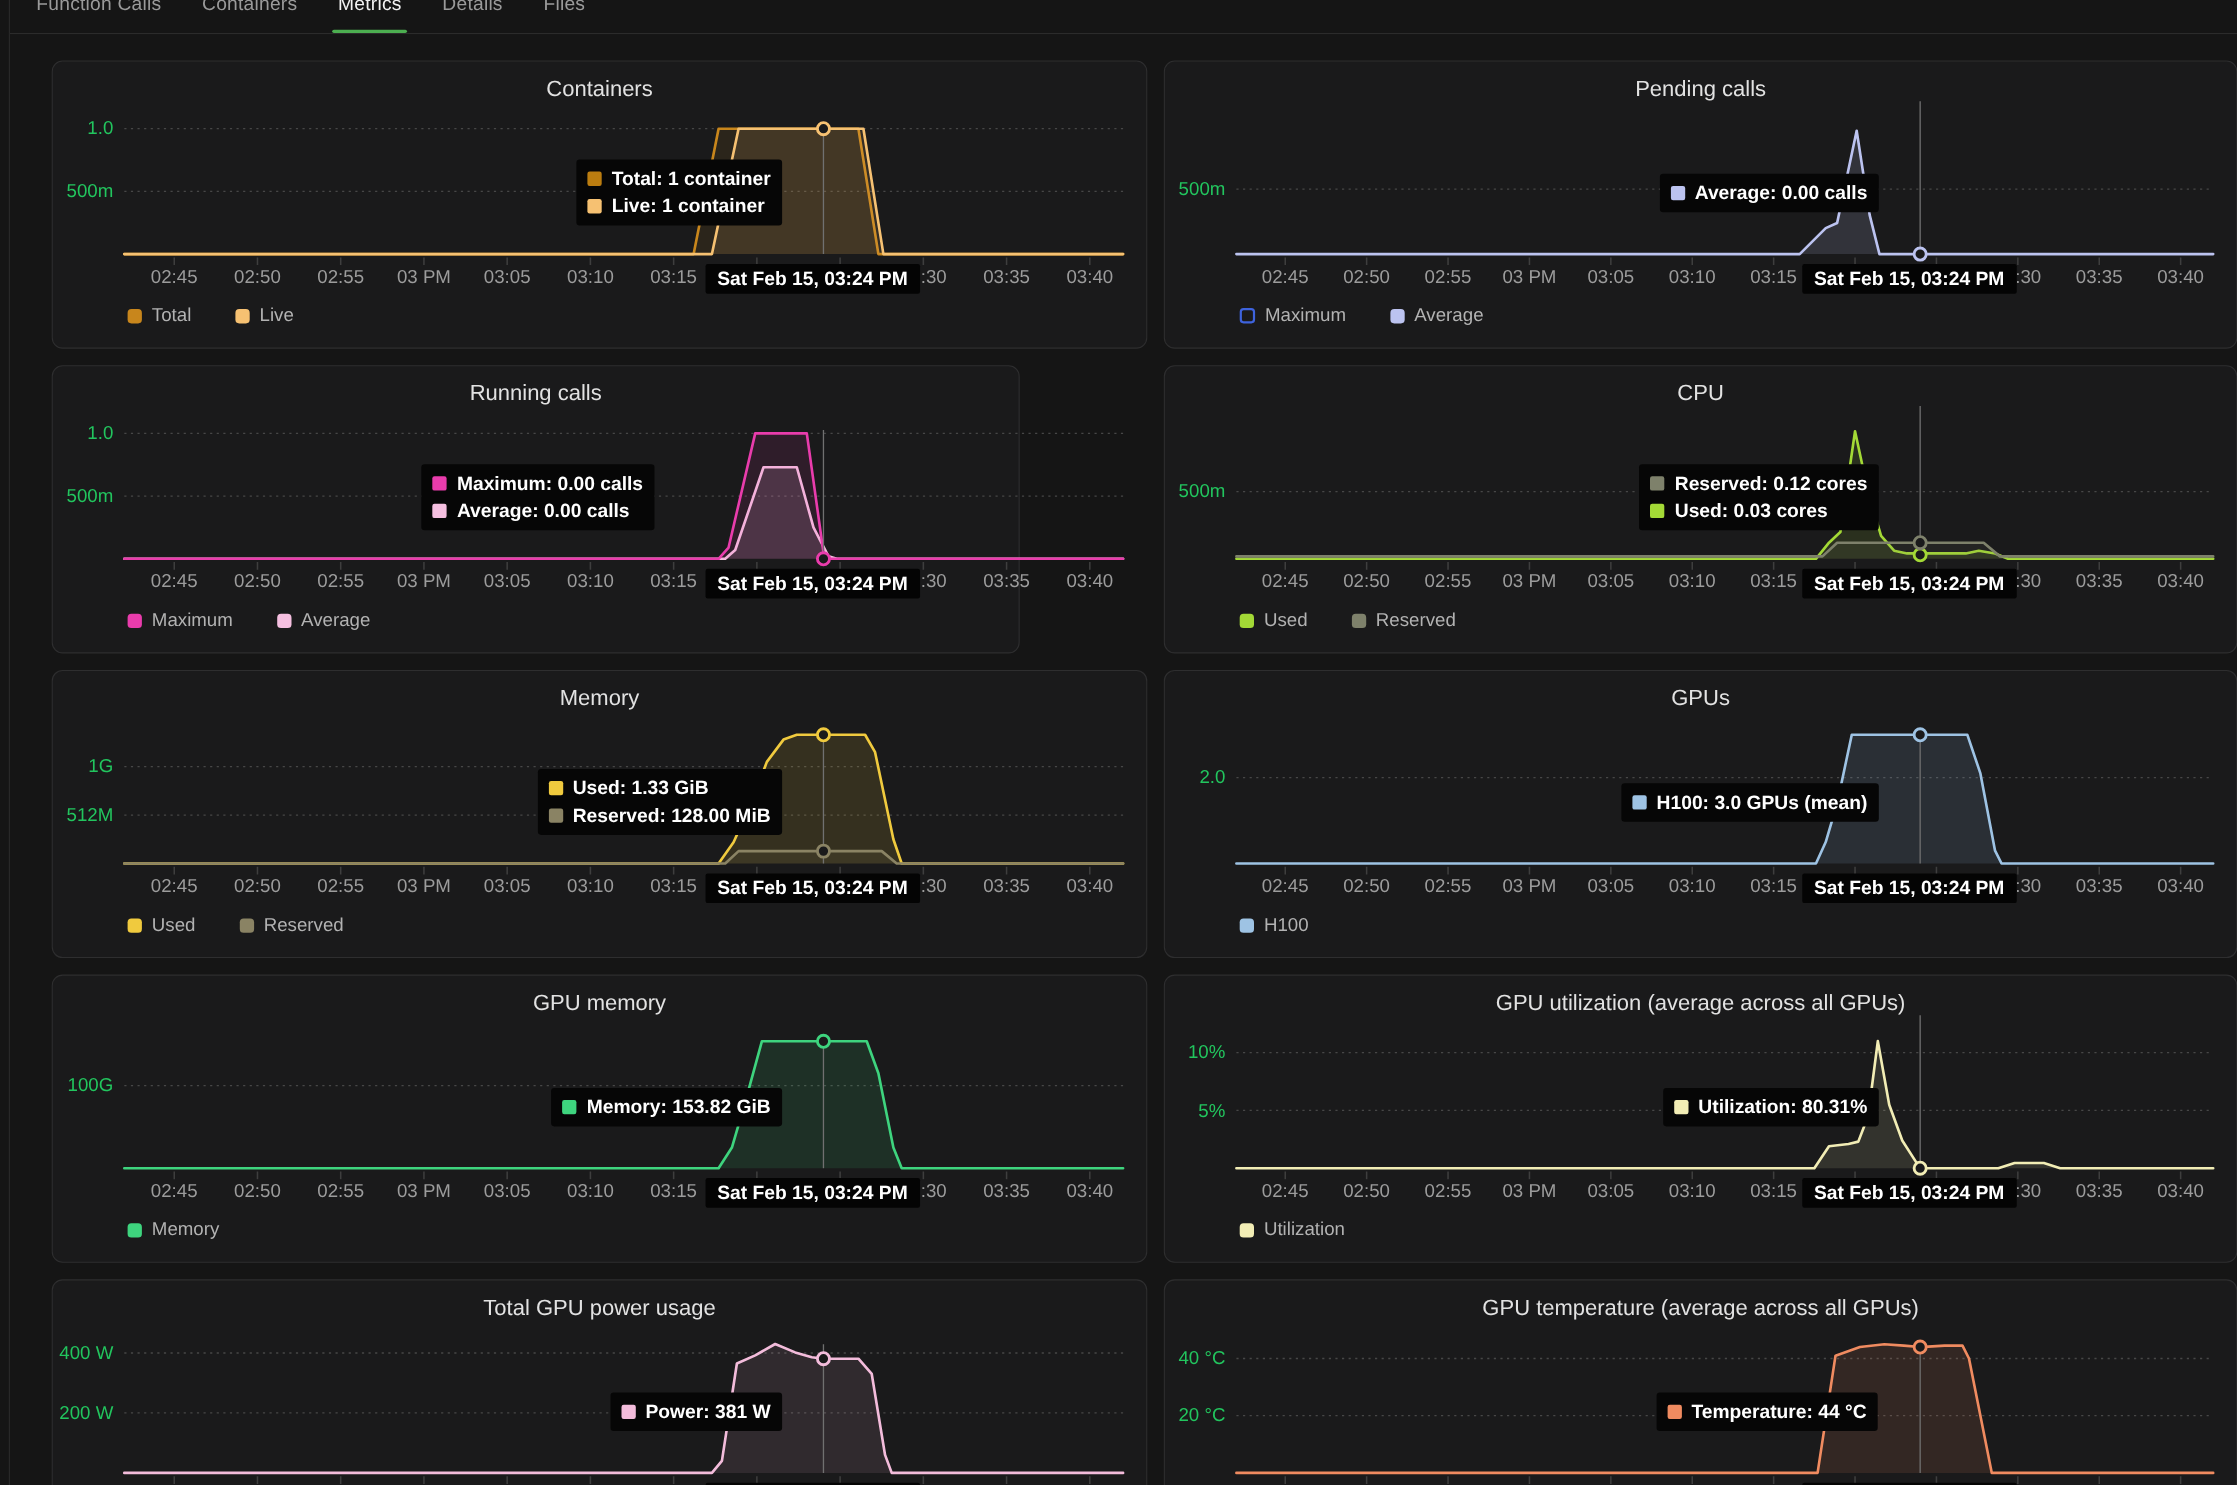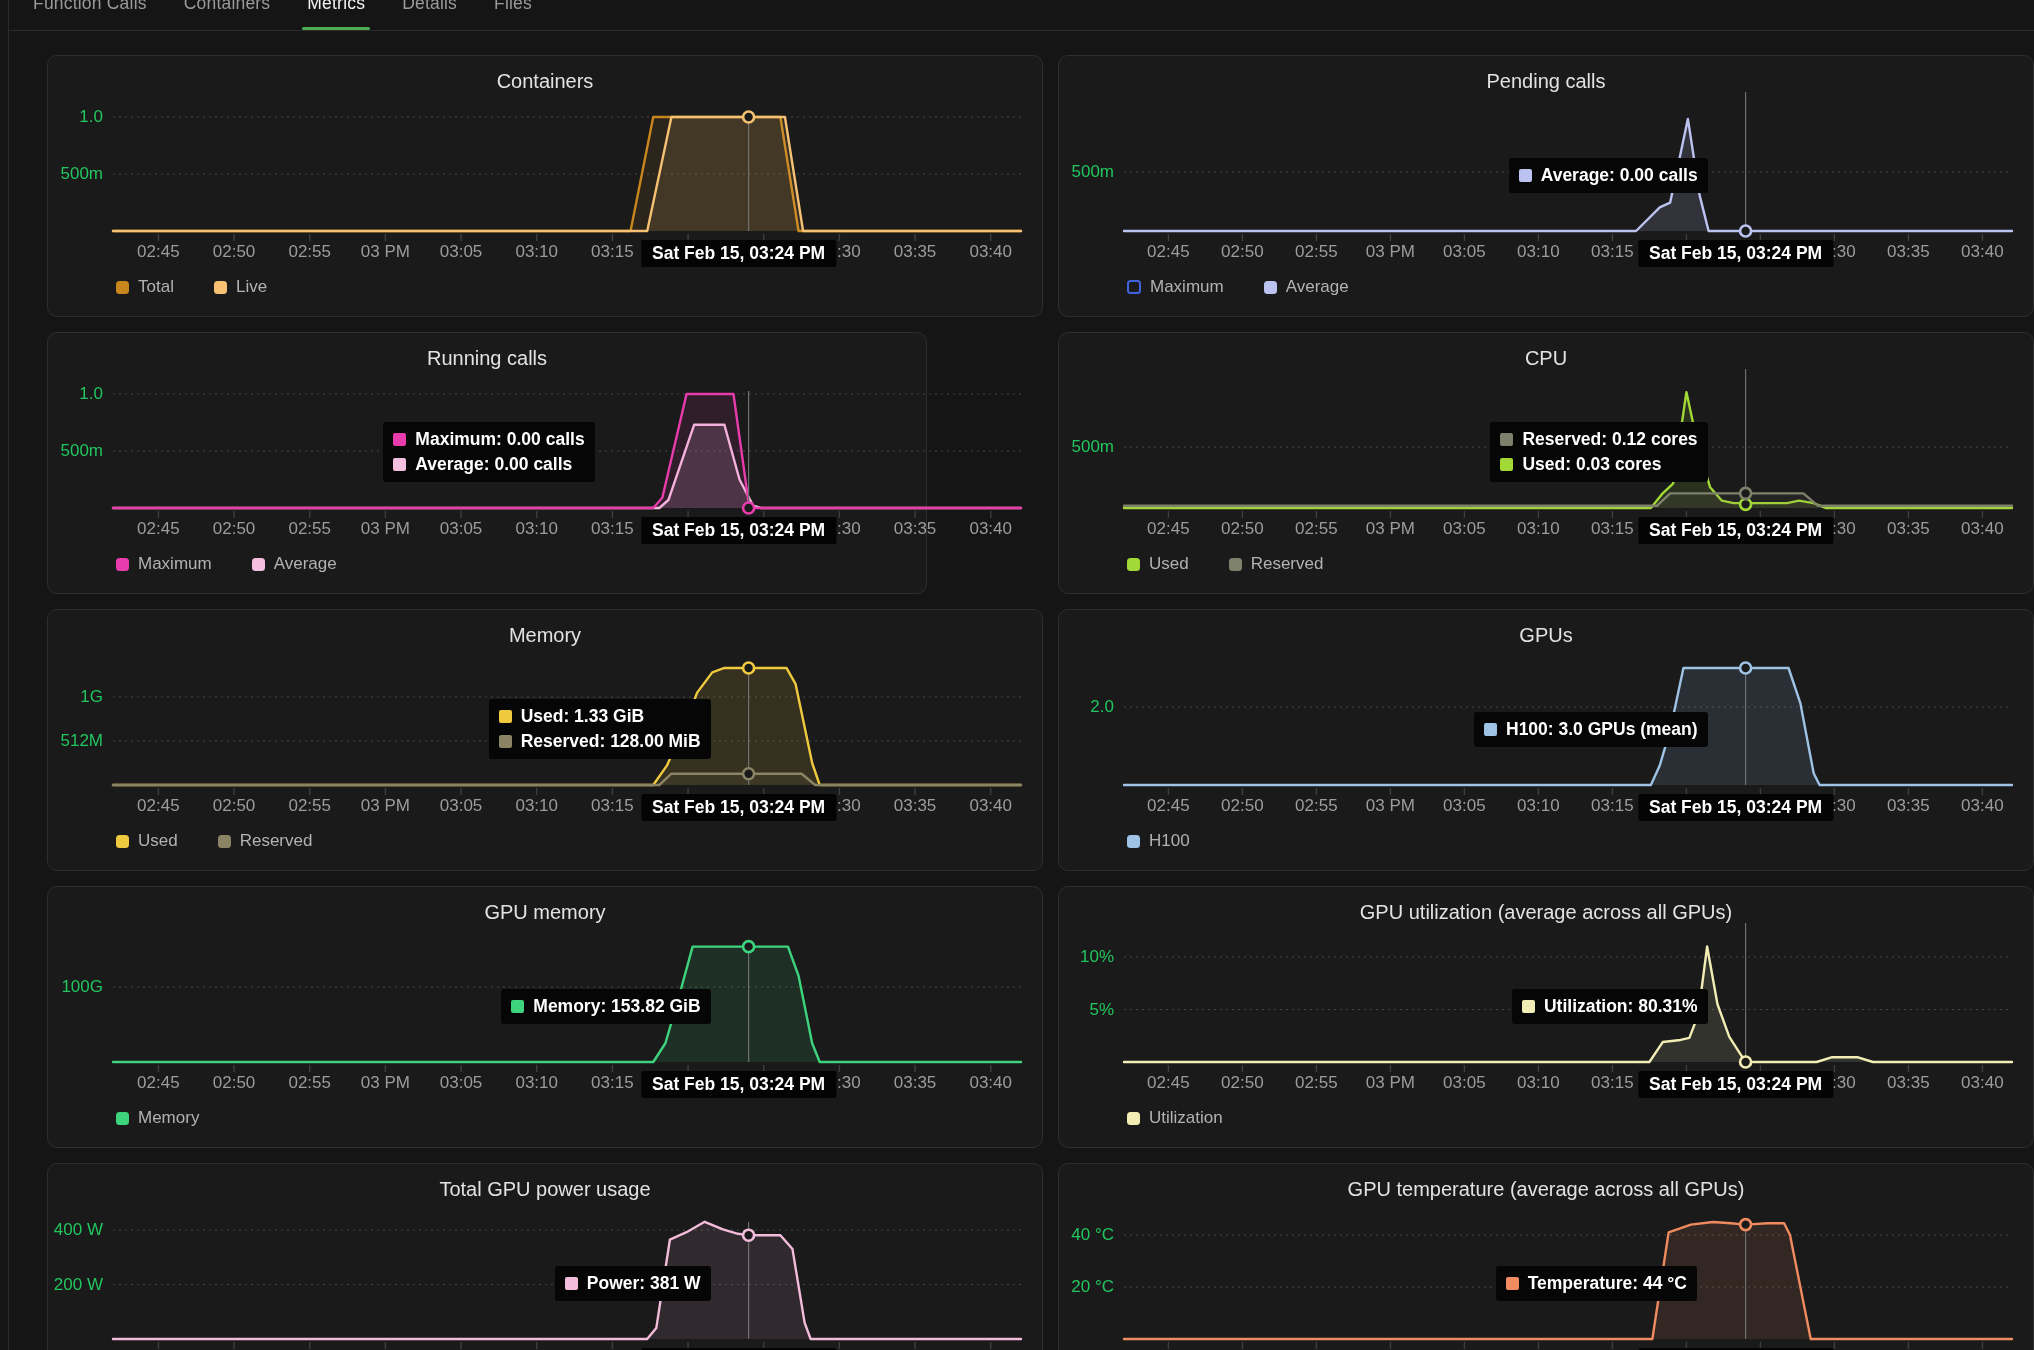--- a/index.html
+++ b/index.html
@@ -84,20 +84,30 @@
       <div class="xlabel" style="left: 292.4px; top: 186px;">03 PM</div>
       <div class="xlabel" style="left: 368.067px; top: 186px;">03:05</div>
       <div class="xlabel" style="left: 443.733px; top: 186px;">03:10</div>
       <div class="xlabel" style="left: 519.4px; top: 186px;">03:15</div>
       <div class="xlabel" style="left: 595.067px; top: 186px;">03:20</div>
       <div class="xlabel" style="left: 670.733px; top: 186px;">03:25</div>
       <div class="xlabel" style="left: 746.4px; top: 186px;">03:30</div>
       <div class="xlabel" style="left: 822.067px; top: 186px;">03:35</div>
       <div class="xlabel" style="left: 897.733px; top: 186px;">03:40</div>
       <div class="date-label" style="left: 690.6px; top: 184px;">Sat Feb 15, 03:24 PM</div>
+      <div class="tooltip" style="right: 331.4px; top: 89px;">
+        <div class="tooltip-row">
+          <span class="tooltip-swatch" style="background: rgb(187, 125, 16);"></span>
+          <span>Total: 1 container</span>
+        </div>
+        <div class="tooltip-row">
+          <span class="tooltip-swatch" style="background: rgb(246, 193, 114);"></span>
+          <span>Live: 1 container</span>
+        </div>
+      </div>
       <div class="legend" style="left: 68px; top: 221px;">
         <div class="legend-item">
           <span class="legend-swatch" style="background: rgb(200, 134, 28);"></span>
           <span class="legend-label">Total</span>
         </div>
         <div class="legend-item">
           <span class="legend-swatch" style="background: rgb(246, 193, 114);"></span>
           <span class="legend-label">Live</span>
         </div>
       </div>
@@ -530,20 +540,20 @@
         <line x1="849.4" x2="849.4" y1="178" y2="185" stroke="#3e3e3e" stroke-width="1.4"></line>
         <line x1="923.4" x2="923.4" y1="178" y2="185" stroke="#3e3e3e" stroke-width="1.4"></line>
         <path d="M 65 175 L 65 175 L 593.3600000000001 175 L 609.64 68.39999999999999 L 631.84 60.599999999999994 L 654.04 58 L 671.8000000000001 59.3 L 686.5999999999999 60.599999999999994 L 708.8 59.3 L 725.08 59.3 L 731 71 L 751.72 175 L 953 175 L 953 175 Z" fill="#f08b60" fill-opacity="0.12" stroke="none"></path>
         <path d="M 65 175 L 593.3600000000001 175 L 609.64 68.39999999999999 L 631.84 60.599999999999994 L 654.04 58 L 671.8000000000001 59.3 L 686.5999999999999 60.599999999999994 L 708.8 59.3 L 725.08 59.3 L 731 71 L 751.72 175 L 953 175" fill="none" stroke="#f08b60" stroke-width="2.4" stroke-linejoin="round" stroke-linecap="round"></path>
         <line x1="686.5999999999999" x2="686.5999999999999" y1="56" y2="175" stroke="#707070" stroke-width="1.2"></line>
         <circle cx="686.5999999999999" cy="60.599999999999994" r="5.5" fill="#1a1a1b" stroke="#f08b60" stroke-width="2.6"></circle>
       </svg>
       <div class="ylabel" style="top: 61px;">40 °C</div>
       <div class="ylabel" style="top: 113px;">20 °C</div>
       <div class="date-label" style="left: 676.6px; top: 184px;">Sat Feb 15, 03:24 PM</div>
-      <div class="tooltip" style="right: 336px; top: 102px;">
+      <div class="tooltip" style="right: 326px; top: 102px;">
         <div class="tooltip-row">
           <span class="tooltip-swatch" style="background: rgb(240, 139, 96);"></span>
           <span>Temperature: 44 °C</span>
         </div>
       </div>
     </div>
   </div>
 
 </body></html>

